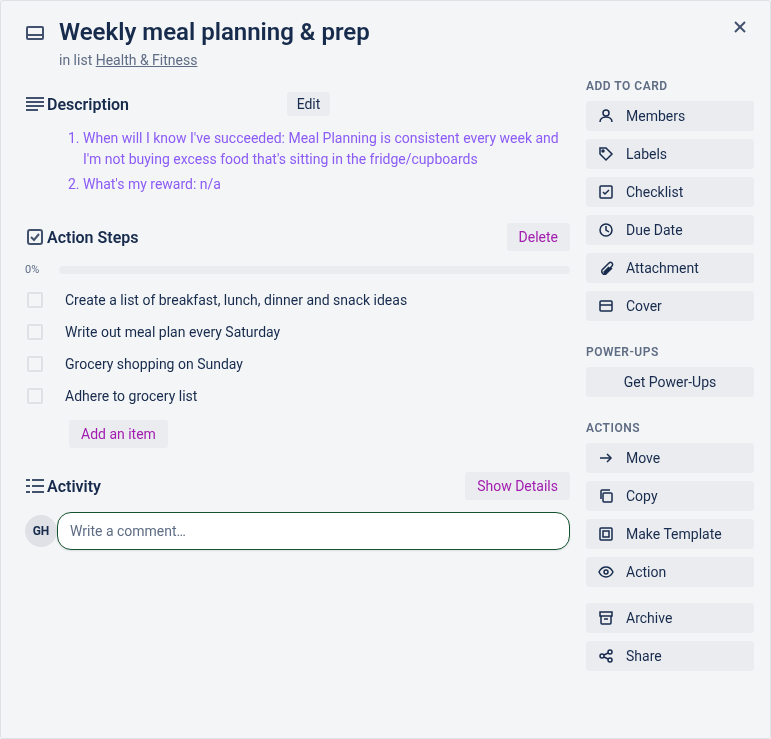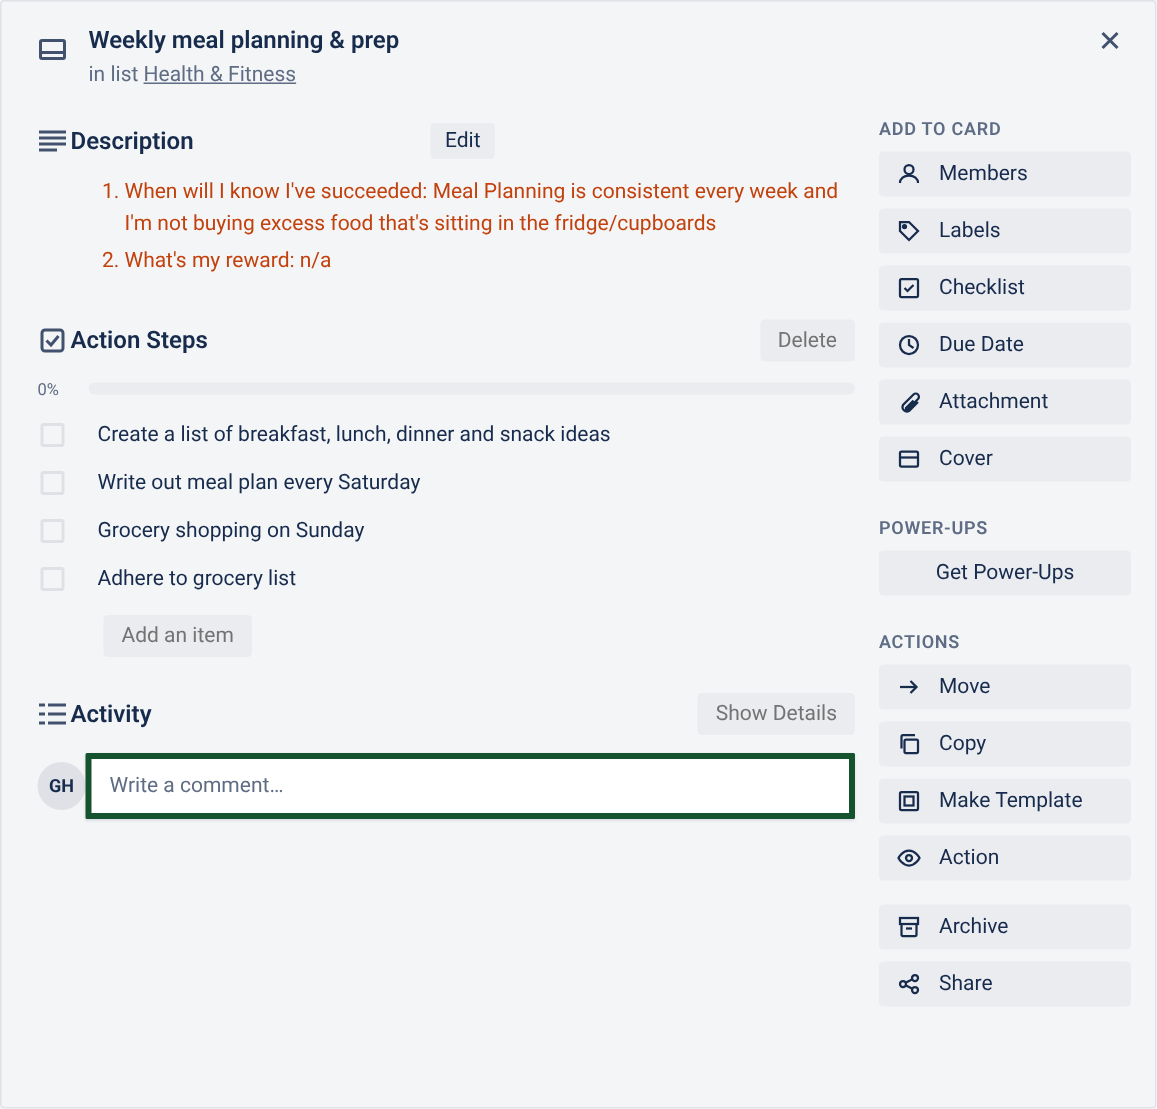--- a/index.html
+++ b/index.html
@@ -54,21 +54,21 @@
       align-items: flex-start;
       gap: 14px;
       margin-bottom: 24px;
     }
     .header-icon {
       margin-top: 6px;
       color: #42526e;
       flex-shrink: 0;
     }
     .title {
-      font-size: 16px;
+      font-size: 24px;
       font-weight: 600;
       color: #172b4d;
       line-height: 1.3;
     }
     .list-info {
       font-size: 14px;
       color: #5e6c84;
       margin-top: 4px;
     }
     .list-link {
@@ -97,28 +97,28 @@
       font-weight: 600;
       color: #172b4d;
       flex: 1;
     }
     .btn {
       background: #ebecf0;
       border: none;
       border-radius: 3px;
       padding: 6px 12px;
       font-size: 14px;
-      color: #737373;
+      color: #a21caf;
       cursor: pointer;
       font-family: inherit;
     }
     .description-content {
       margin-left: 34px;
       font-size: 14px;
-      color: #c2410c;
+      color: #8b5cf6;
       line-height: 1.5;
     }
     .description-content ol {
       padding-left: 24px;
     }
     .description-content li {
       margin-bottom: 4px;
     }
     .progress-row {
       display: flex;
@@ -174,22 +174,22 @@
       display: flex;
       align-items: center;
       justify-content: center;
       font-size: 12px;
       font-weight: 700;
       color: #172b4d;
       flex-shrink: 0;
     }
     .comment-input {
       flex: 1;
-      border: 4px solid #14532d;
-      border-radius: 1px;
+      border: 1px solid #14532d;
+      border-radius: 14px;
       padding: 10px 12px;
       font-size: 14px;
       color: #5e6c84;
       background: #fff;
       font-family: inherit;
       box-shadow: 0 1px 2px rgba(9,30,66,0.1);
     }
     .comment-input::placeholder {
       color: #5e6c84;
     }

